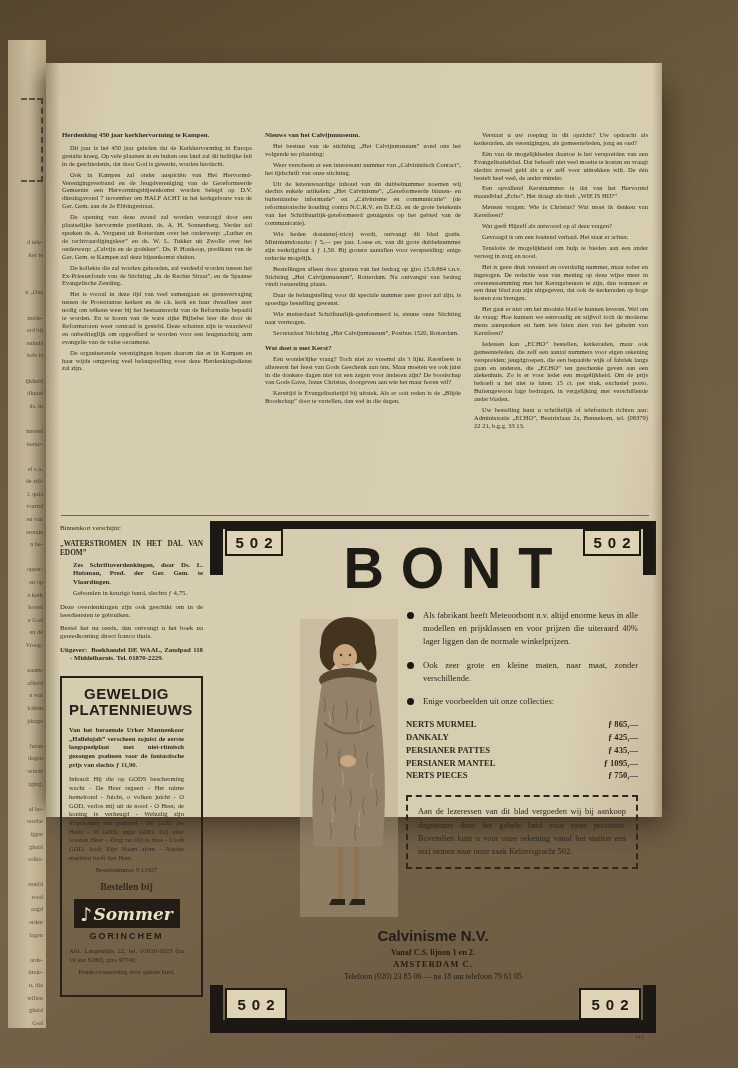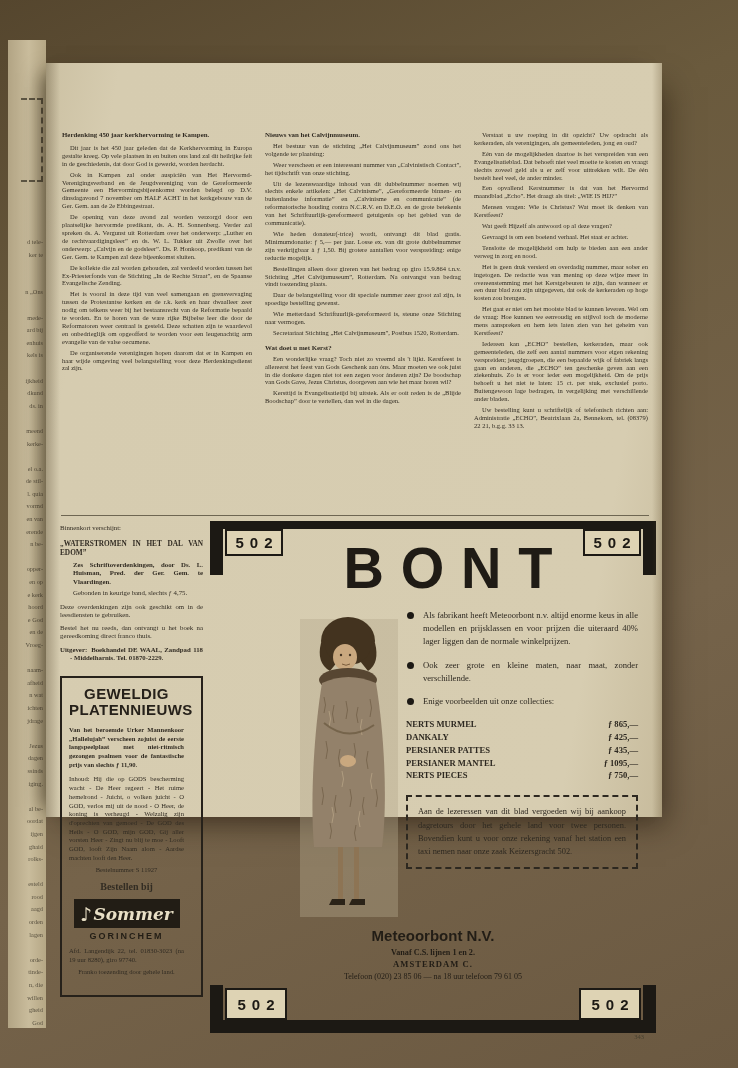--- a/index.html
+++ b/index.html
@@ -357,21 +357,21 @@
             </div>
             <div class="price-row">
               <span class="price-name">NERTS PIECES</span>
               <span class="price-val">ƒ  750,—</span>
             </div>
           </div>
           <div class="offer">Aan de lezeressen van dit blad vergoeden wij bij aankoop dagretours door het gehele land voor twee personen. Bovendien kunt u voor onze rekening vanaf het station een taxi nemen naar onze zaak Keizersgracht 502.</div>
         </div>
 
         <div class="bont-footer">
-          <div class="addr2">Meteoorbont N.V.</div>
+          <div class="addr2">Calvinisme N.V.</div>
           <div class="addr3">Vanaf C.S. lijnen 1 en 2.</div>
           <div class="addr4">AMSTERDAM C.</div>
           <div class="addr5">Telefoon (020) 23 85 06 — na 18 uur telefoon 79 61 05</div>
         </div>
       </div>
     </div>
 
     <div class="pageno">343</div>
   </div>
 </div>

